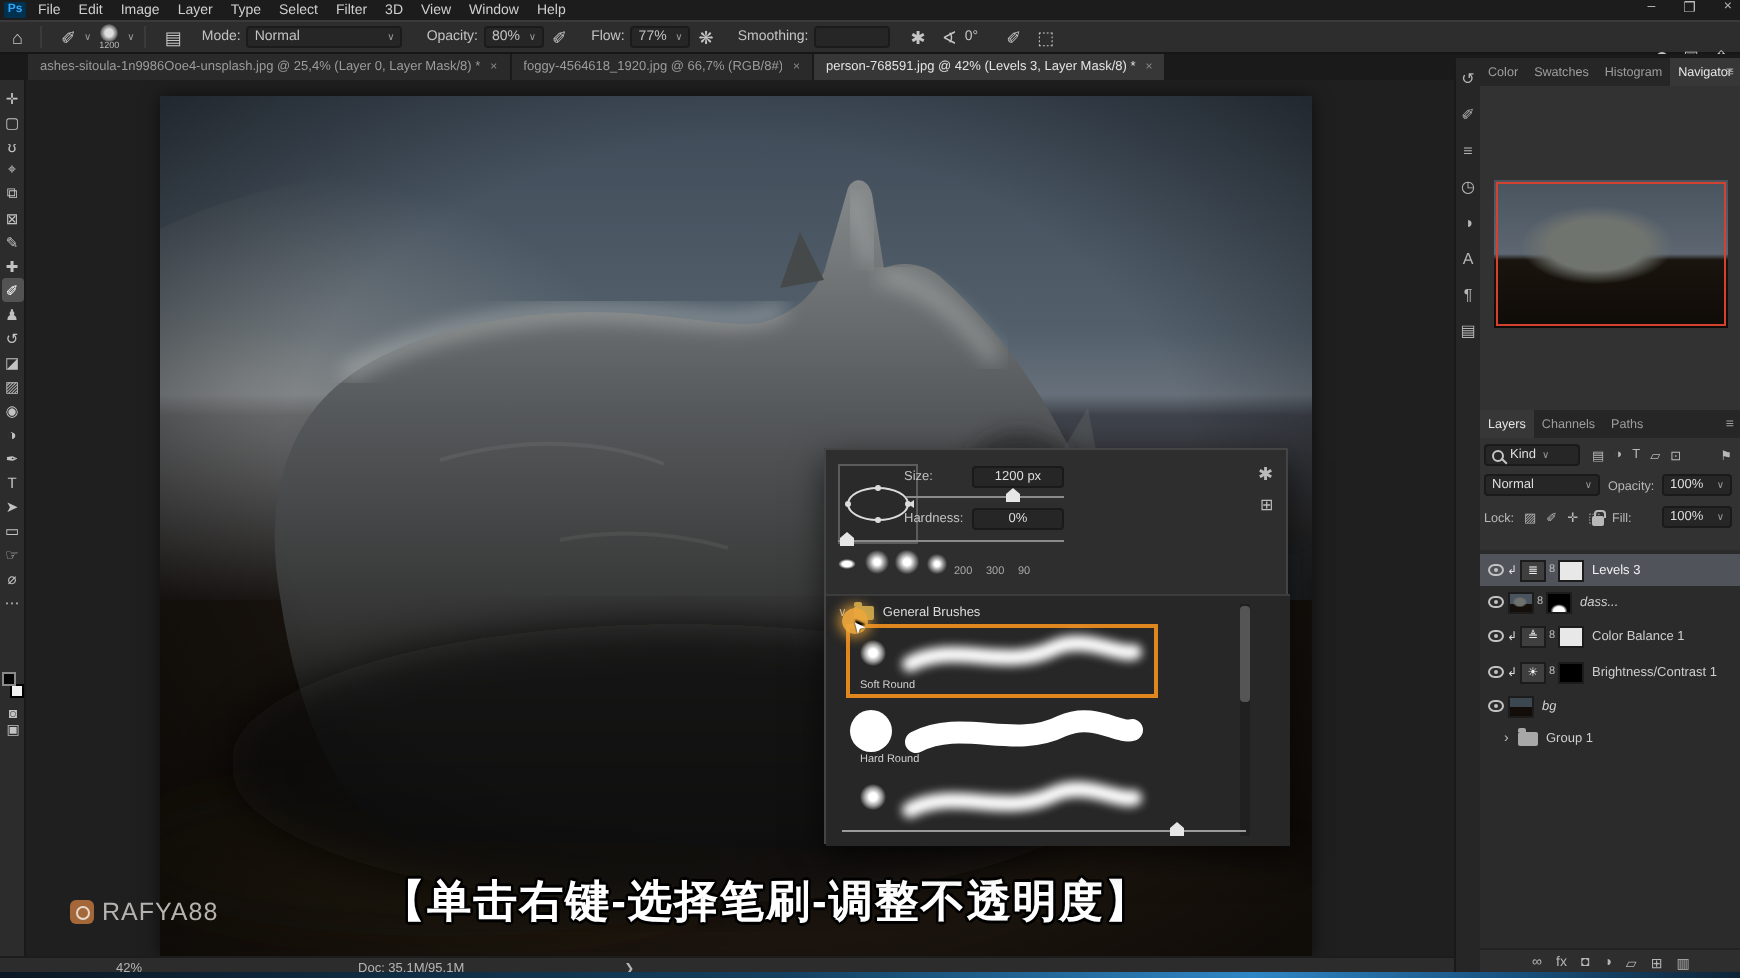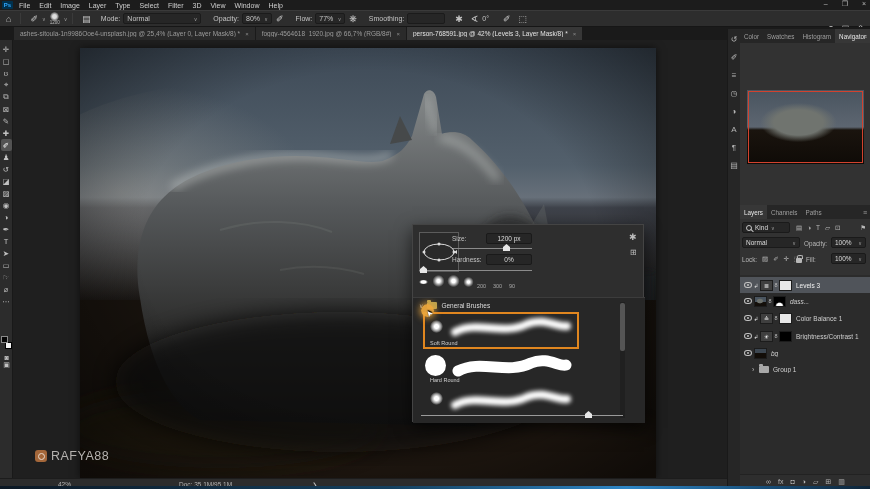--- a/index.html
+++ b/index.html
@@ -282,20 +282,21 @@
         <path d="M360,90 C380,92 400,108 418,132" stroke="#b5b9b7" stroke-width="6" fill="none" opacity=".7" filter="url(#softb)"></path>
         <path d="M346,50 L356,84" stroke="#cfd2d0" stroke-width="3" opacity=".8" filter="url(#softb)"></path>
         <path d="M452,176 L464,156 L470,188 Z" fill="#74777650" opacity=".9"></path>
         <path d="M140,182 C180,170 222,172 252,184" stroke="#6a6d6c" stroke-width="2" fill="none" opacity=".4"></path>
         <path d="M200,222 q42,-8 84,4" stroke="#606362" stroke-width="2" fill="none" opacity=".35"></path>
         <ellipse cx="260" cy="334" rx="225" ry="70" fill="#0e0c0a" opacity=".75" filter="url(#softb2)"></ellipse>
         <ellipse cx="430" cy="222" rx="40" ry="55" fill="#1c1b1a" opacity=".5" filter="url(#softb)"></ellipse>
         <rect width="576" height="430" fill="url(#vigg)"></rect>
       </svg>
     </div>
+    <div id="subtitle">【单击右键-选择笔刷-调整不透明度】</div>
     <div id="watermark">
       <span class="ig"></span>
       <span>RAFYA88</span>
     </div>
   </div>
 
   <div id="popup" class="abs">
     <div id="preview">
       <svg width="38" height="38">
         <ellipse cx="19" cy="19" rx="15" ry="8" fill="none" stroke="#dcdcdc" stroke-width="1"></ellipse>

